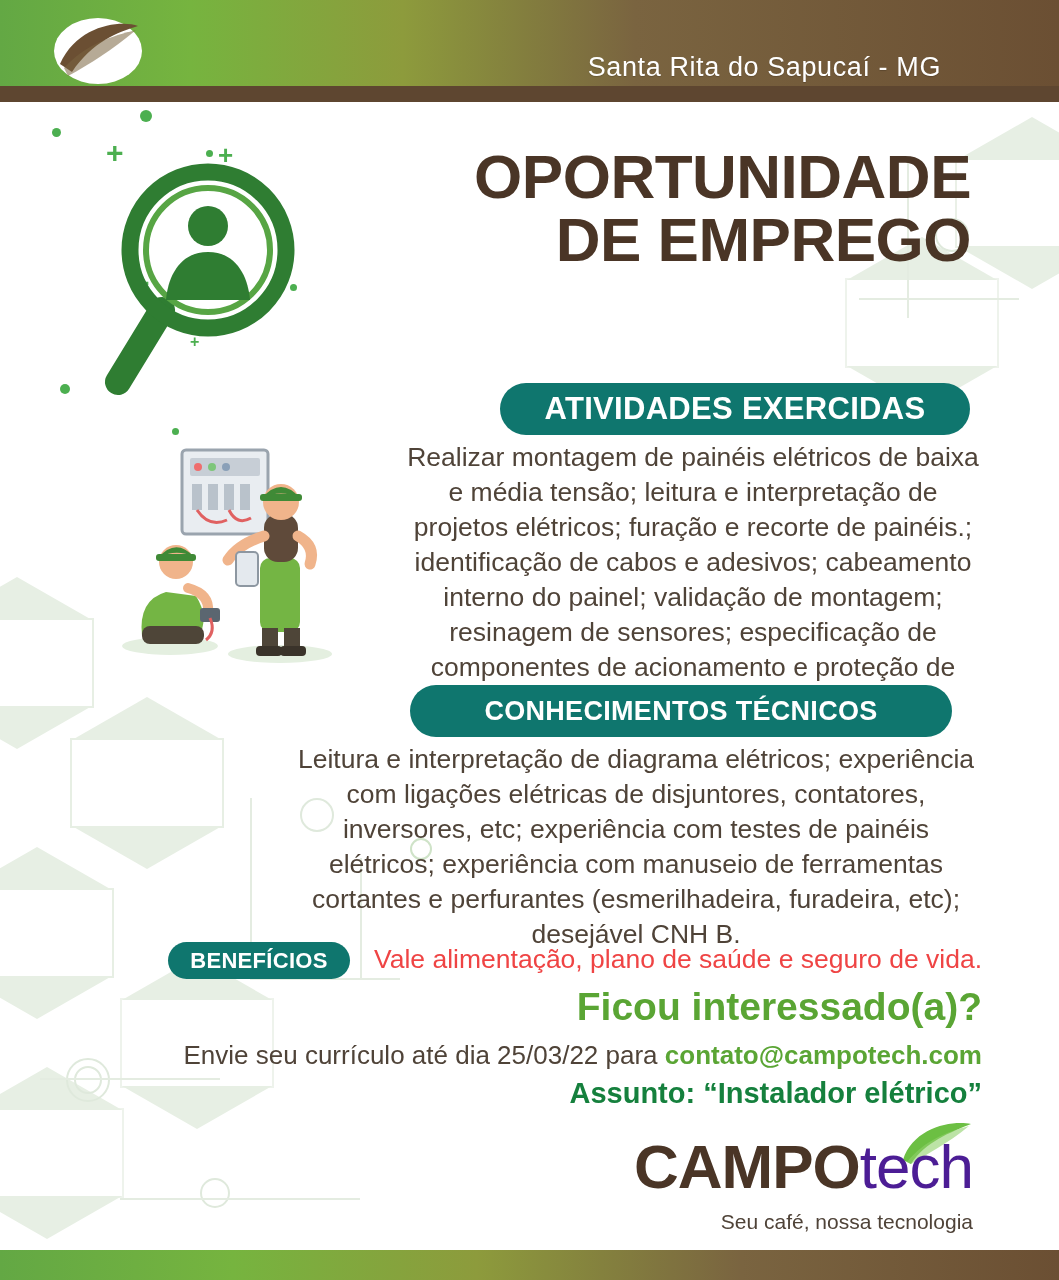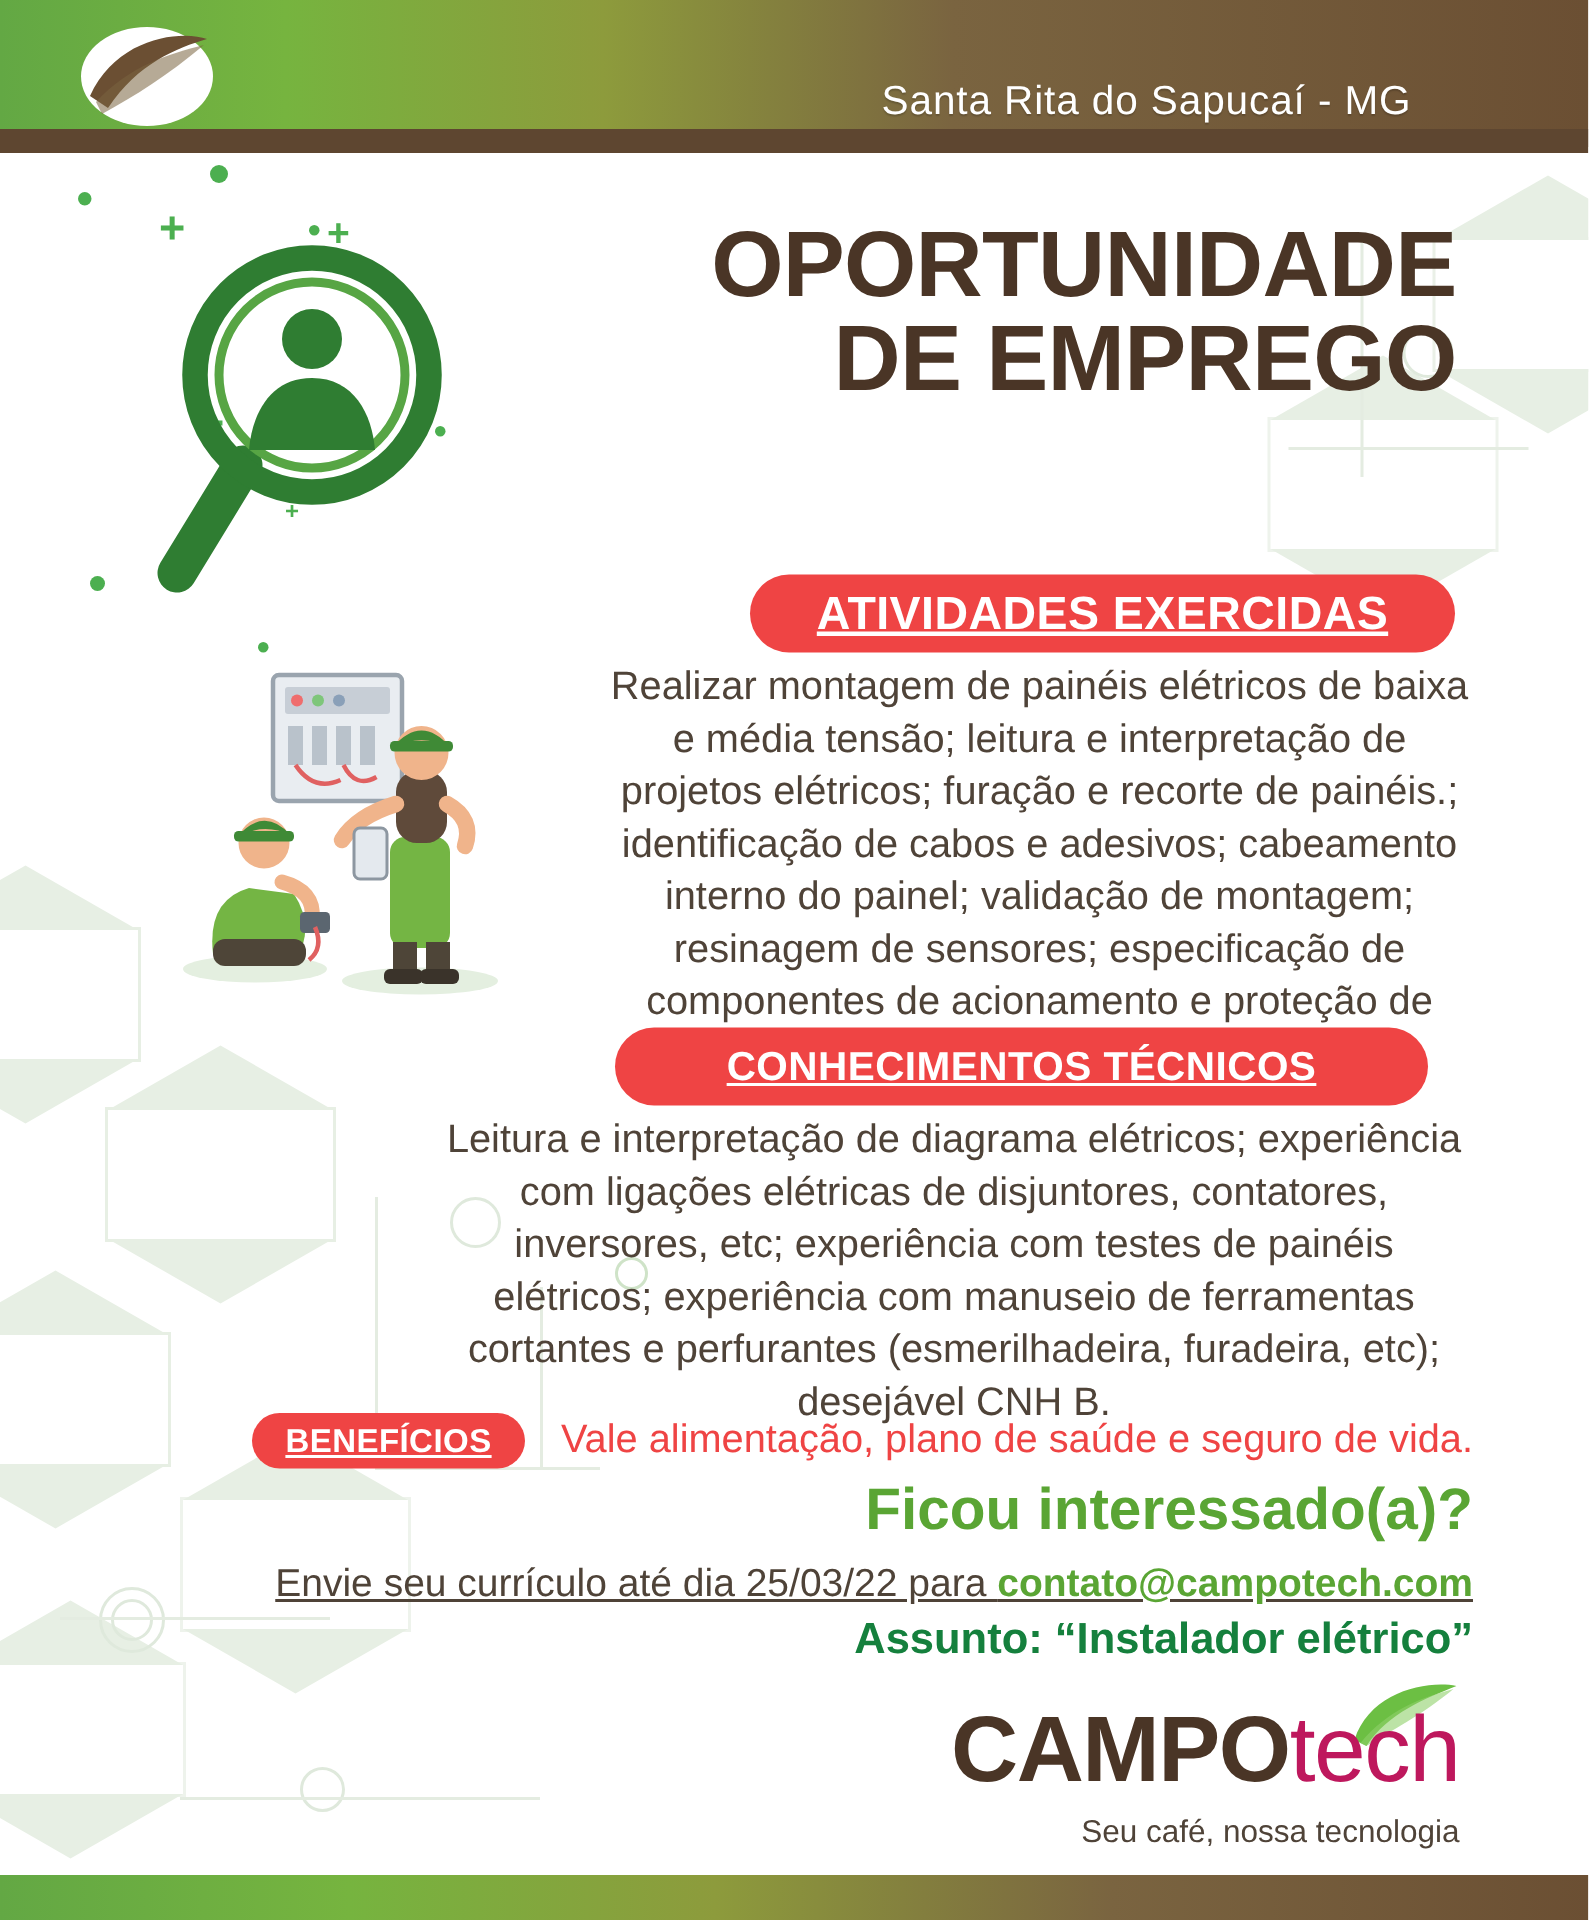--- a/index.html
+++ b/index.html
@@ -125,29 +125,28 @@
     position: absolute;
     left: 96px;
     top: 160px;
     width: 230px;
     height: 240px;
   }
 
   
   .banner {
     position: absolute;
-    background: #ef4444;
+    background: #0f766e;
     color: #ffffff;
     font-weight: 800;
     border-radius: 26px;
     display: flex;
     align-items: center;
     justify-content: center;
     letter-spacing: 0.3px;
-    text-decoration: underline;
   }
   #banner-atividades {
     left: 500px; top: 383px;
     width: 470px; height: 52px;
     font-size: 31px;
   }
   #banner-conhecimentos {
     left: 410px; top: 685px;
     width: 542px; height: 52px;
     font-size: 27px;
@@ -195,21 +194,20 @@
     font-weight: 800;
     font-size: 39px;
   }
   .send-line {
     position: absolute;
     left: 120px; top: 1040px;
     width: 862px;
     text-align: right;
     color: #4f4338;
     font-size: 26px;
-    text-decoration: underline;
   }
   .send-line .mail {
     color: #5aa534;
     font-weight: 600;
   }
   .subject {
     position: absolute;
     left: 300px; top: 1077px;
     width: 682px;
     text-align: right;
@@ -236,21 +234,21 @@
   }
   .brand-word {
     font-size: 62px;
     font-weight: 800;
     color: #4a3526;
     letter-spacing: -1px;
     line-height: 1;
     position: relative;
   }
   .brand-word .tech {
-    color: #be185d;
+    color: #4c1d95;
     font-weight: 400;
   }
   .brand-leaf {
     position: absolute;
     right: 86px;
     top: 1120px;
     width: 74px;
     height: 46px;
   }
   .tagline {

